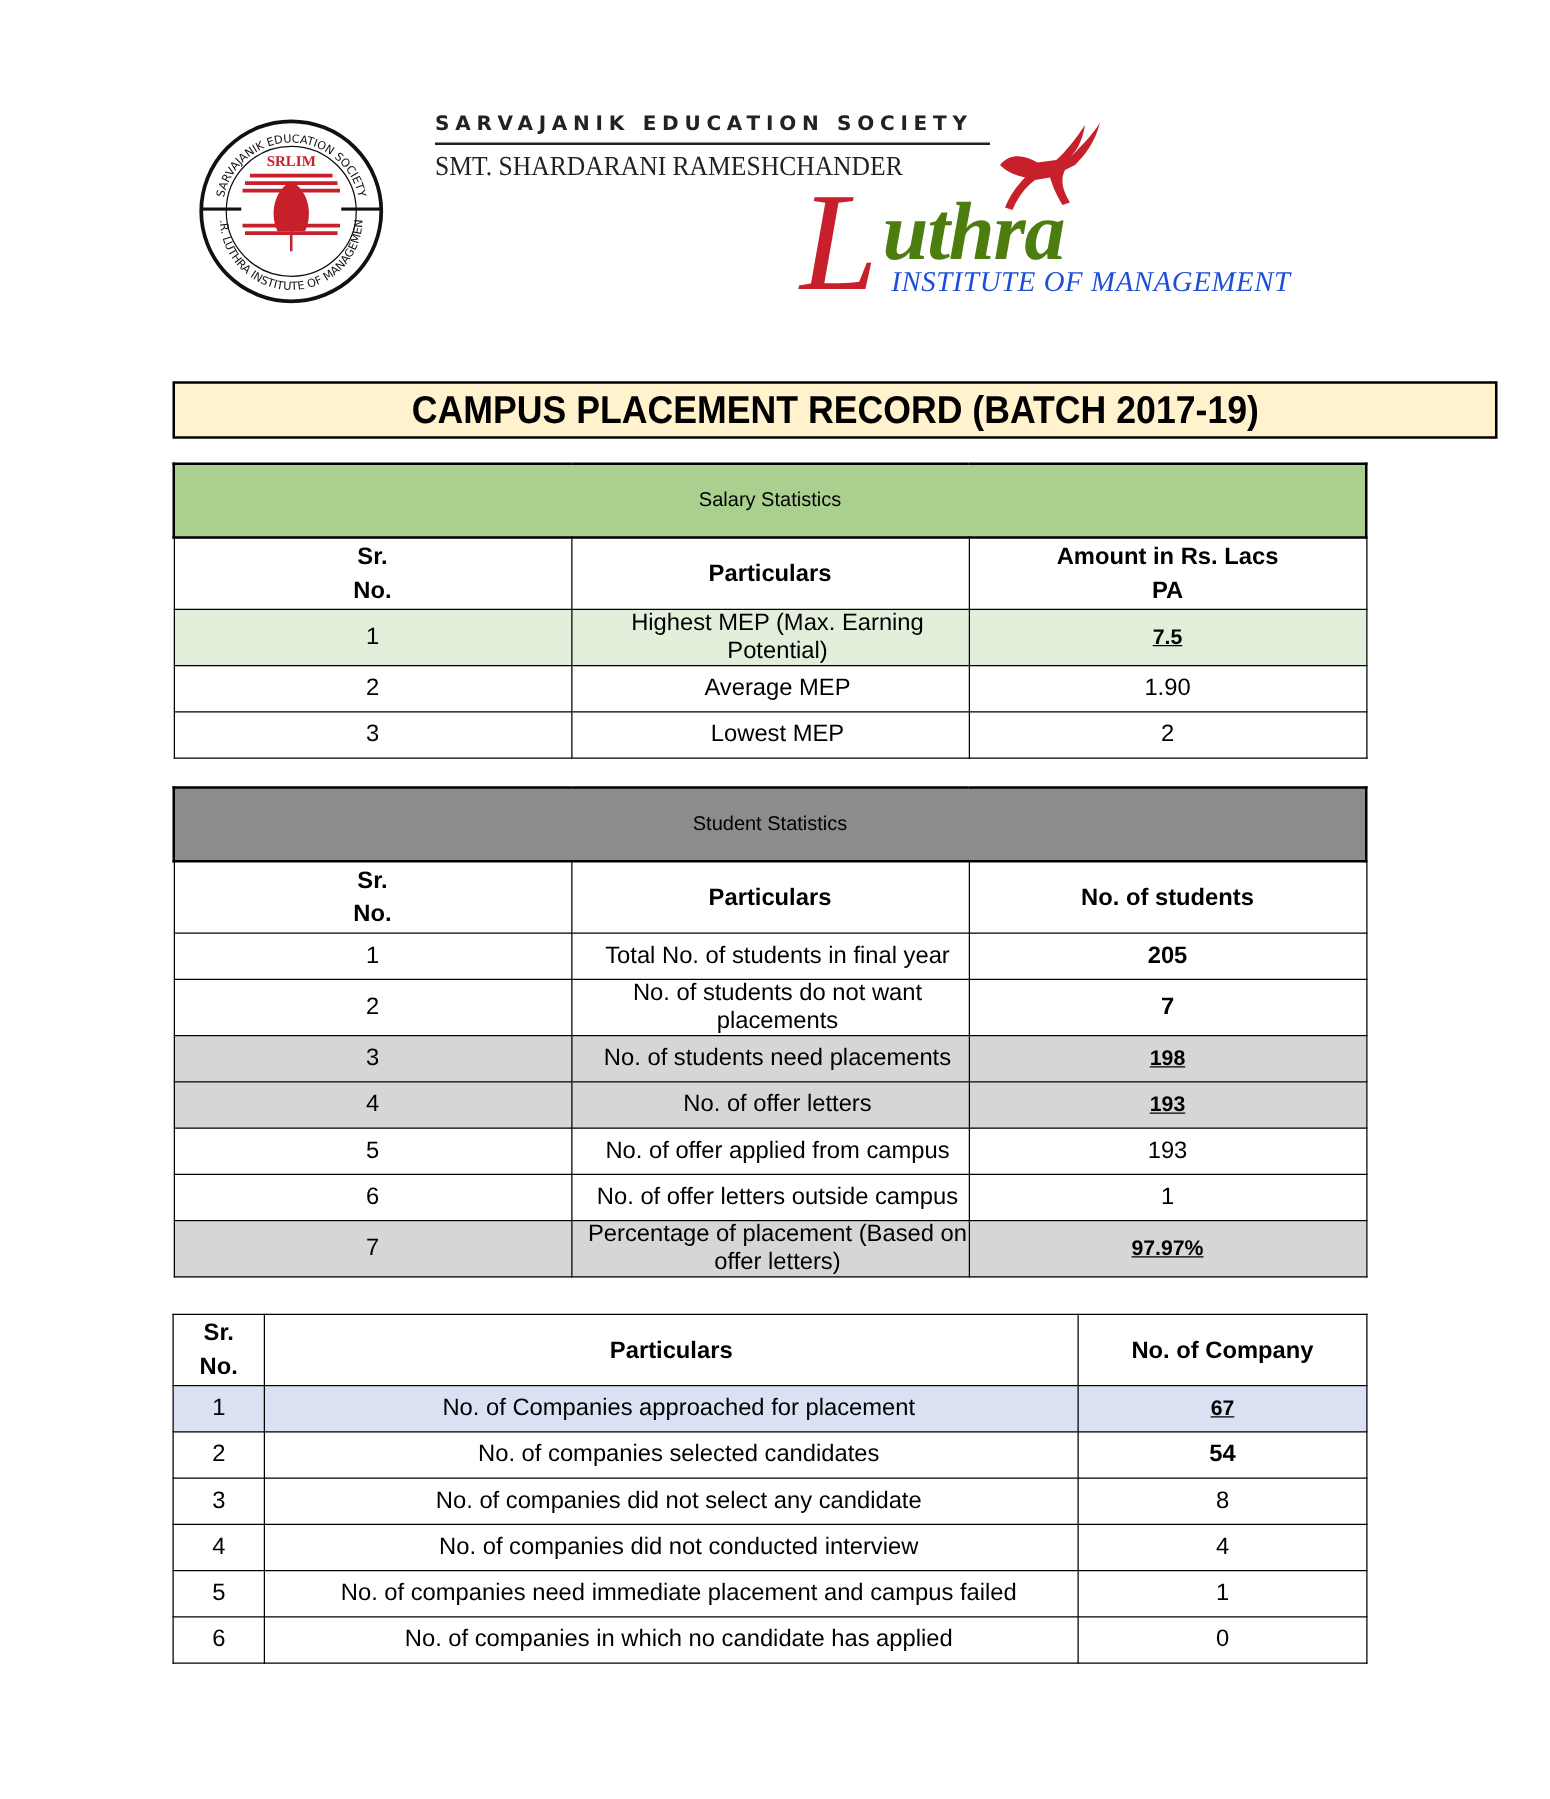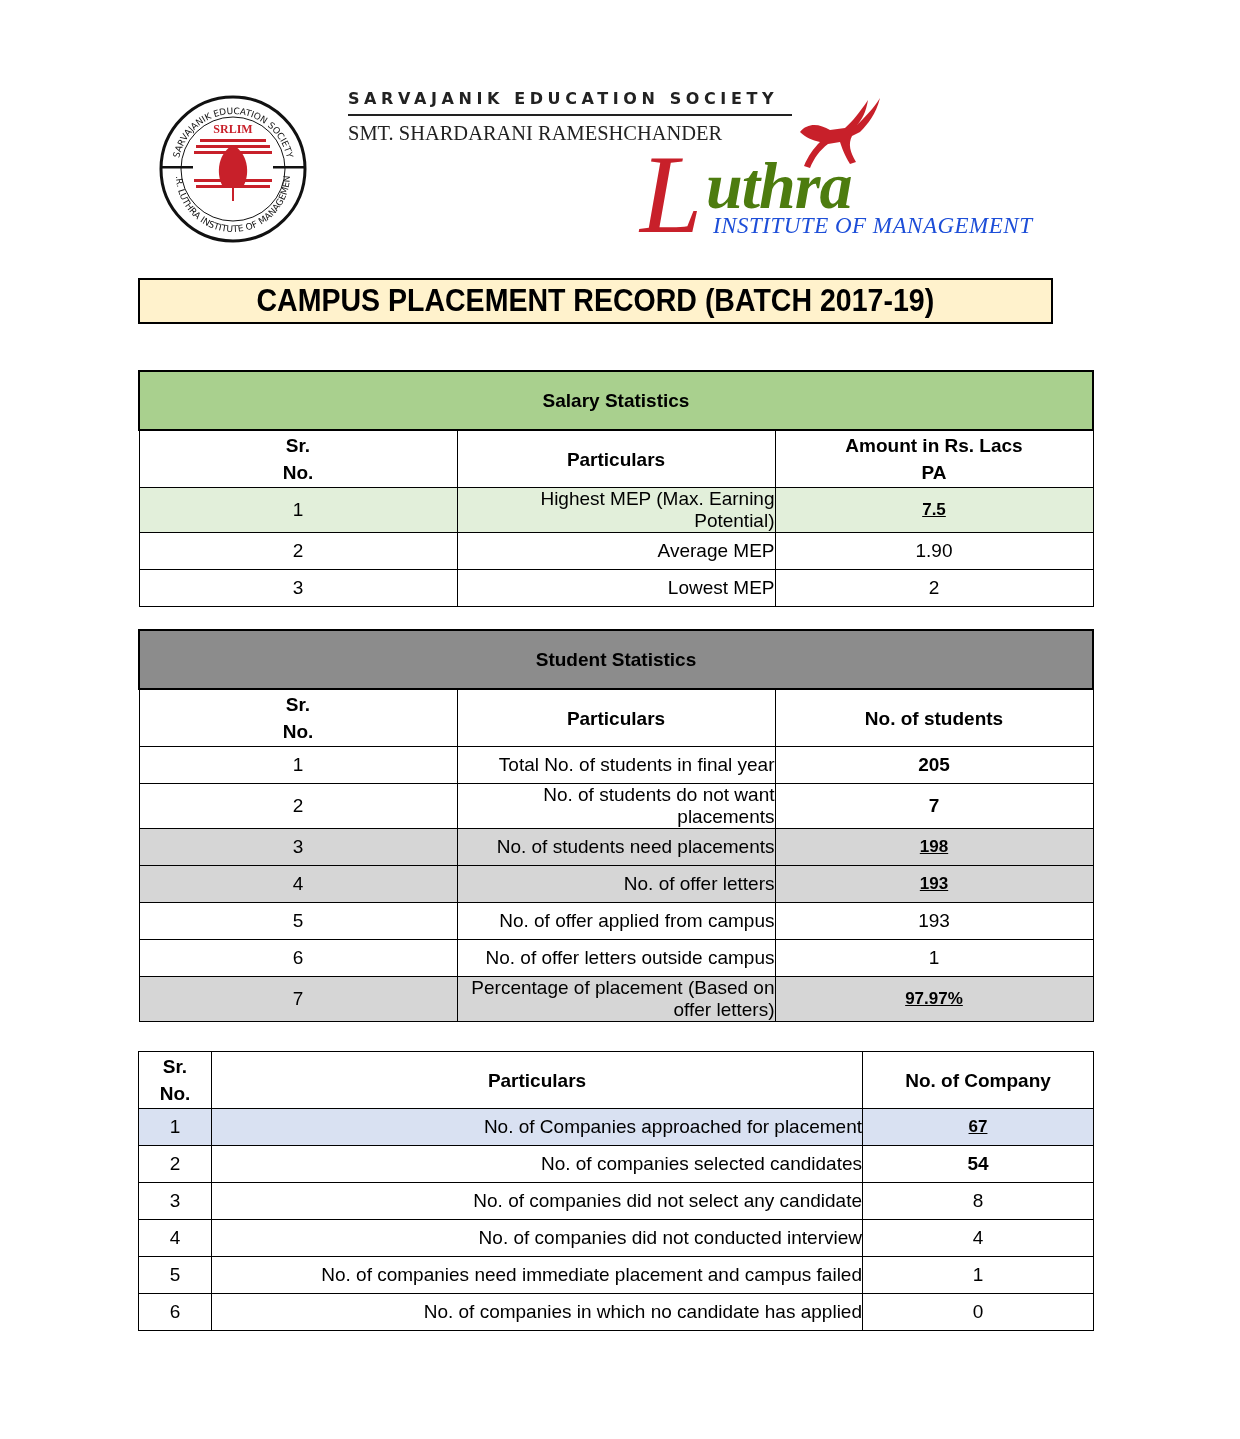--- a/index.html
+++ b/index.html
@@ -9,31 +9,31 @@
     .logo-seal { position: absolute; left: 158px; top: 95px; width: 150px; height: 148px; }
     .org-line1 { position: absolute; left: 348px; top: 89px; font-family: "DejaVu Sans", sans-serif; font-weight: bold; font-size: 16px; letter-spacing: 4.6px; color: #222; white-space: nowrap; }
     .org-rule { position: absolute; left: 348px; top: 114px; width: 444px; height: 2px; background: #222; }
     .org-line2 { position: absolute; left: 348px; top: 120px; font-family: "Liberation Serif", serif; font-size: 22px; color: #222; white-space: nowrap; transform: scaleX(0.93); transform-origin: left; }
     .luthra-word { position: absolute; left: 650px; top: 148px; font-family: "Liberation Serif", serif; font-style: italic; font-weight: bold; font-size: 66px; color: #4d7c0f; white-space: nowrap; letter-spacing: -1px; }
     .luthra-L { position: absolute; left: 640px; top: 138px; font-family: "Liberation Serif", serif; font-style: italic; font-size: 112px; color: #c8202a; line-height: 1; }
     .luthra-sub { position: absolute; left: 713px; top: 213px; font-family: "Liberation Serif", serif; font-style: italic; font-size: 23px; color: #1d4ed8; white-space: nowrap; letter-spacing: 0.5px; }
     .pegasus { position: absolute; left: 790px; top: 92px; width: 96px; height: 80px; }
 
     
-    .title-box { position: absolute; left: 138px; top: 278px; width: 915px; height: 46px; background: #fff2cc; border: 2px solid #000; box-sizing: border-box; display: flex; align-items: center; justify-content: center; }
+    .title-box { position: absolute; left: 138px; top: 305px; width: 1060px; height: 46px; background: #fff2cc; border: 2px solid #000; box-sizing: border-box; display: flex; align-items: center; justify-content: center; }
     .title-box span { font-weight: bold; font-size: 31px; transform: scaleX(0.92); white-space: nowrap; }
 
     
     table.stats { position: absolute; left: 138px; width: 956px; border-collapse: collapse; table-layout: fixed; font-size: 19px; }
     table.stats td, table.stats th { border: 1.5px solid #000; padding: 0; }
-    table.stats .banner th { height: 57px; font-weight: bold; font-size: 19px; border: 2.5px solid #000; }
+    table.stats .banner th { height: 57px; font-weight: normal; font-size: 16px; border: 2.5px solid #000; }
     table.stats .head th { height: 56px; font-weight: bold; line-height: 27px; }
     table.stats td { height: 36px; }
     .c-sr { width: 72px; text-align: center; }
-    .c-part { width: 650px; text-align: right; padding-left: 12px !important; }
+    .c-part { width: 650px; text-align: center; padding-left: 12px !important; }
     .c-val { width: 230px; text-align: center; }
     .bold { font-weight: bold; }
     .big { font-weight: bold; font-size: 17px; text-decoration: underline; }
 
     #salary { top: 370px; }
     #salary .banner th { background: #a9d08e; }
     #salary tr.hl td { background: #e2efda; }
 
     #student { top: 629px; }
     #student .banner th { background: #8c8c8c; }

